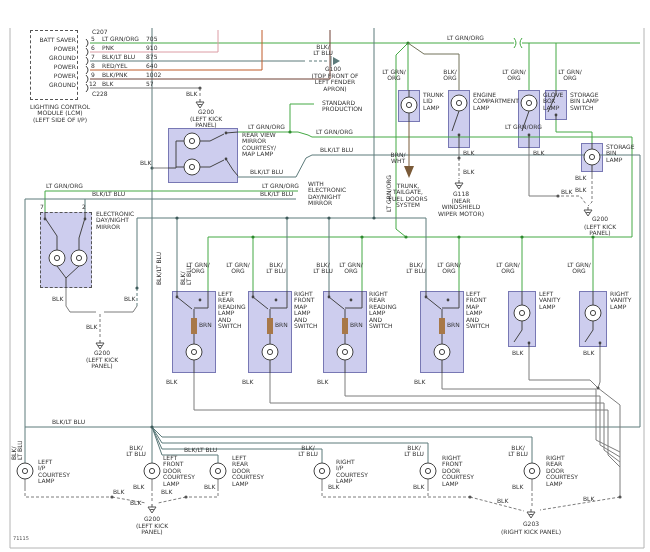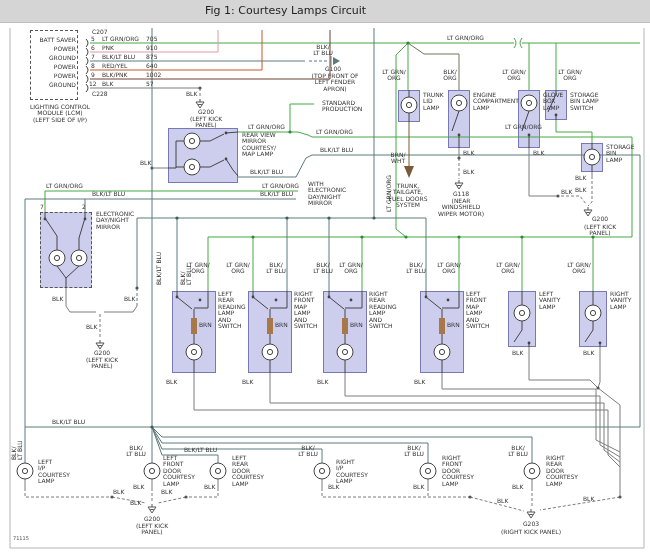--- a/index.html
+++ b/index.html
@@ -15,23 +15,20 @@
   .c{transform:translateX(-50%);text-align:center;}
   .r{text-align:right;}
   .rot{transform:rotate(-90deg);transform-origin:0 0;white-space:pre;}
   .tiny{font-size:5px;color:#555;}
 </style>
 </head>
 <body>
 
 <div class="stage">
 
-  <div class="titlebar">
-    <span class="title">Fig 1: Courtesy Lamps Circuit</span>
-  </div>
 
   <div class="comp dashed" style="left:30px;top:30px;width:48px;height:70px;background:#fff;"></div>
   <div class="comp" style="left:168px;top:128px;width:70px;height:55px;"></div>
   <div class="comp dashed" style="left:40px;top:212px;width:52px;height:76px;"></div>
   <div class="comp" style="left:398px;top:90px;width:22px;height:32px;"></div>
   <div class="comp" style="left:448px;top:90px;width:22px;height:58px;"></div>
   <div class="comp" style="left:518px;top:90px;width:22px;height:58px;"></div>
   <div class="comp" style="left:545px;top:90px;width:22px;height:30px;"></div>
   <div class="comp" style="left:581px;top:143px;width:22px;height:29px;"></div>
   <div class="comp" style="left:172px;top:291px;width:44px;height:82px;"></div>

